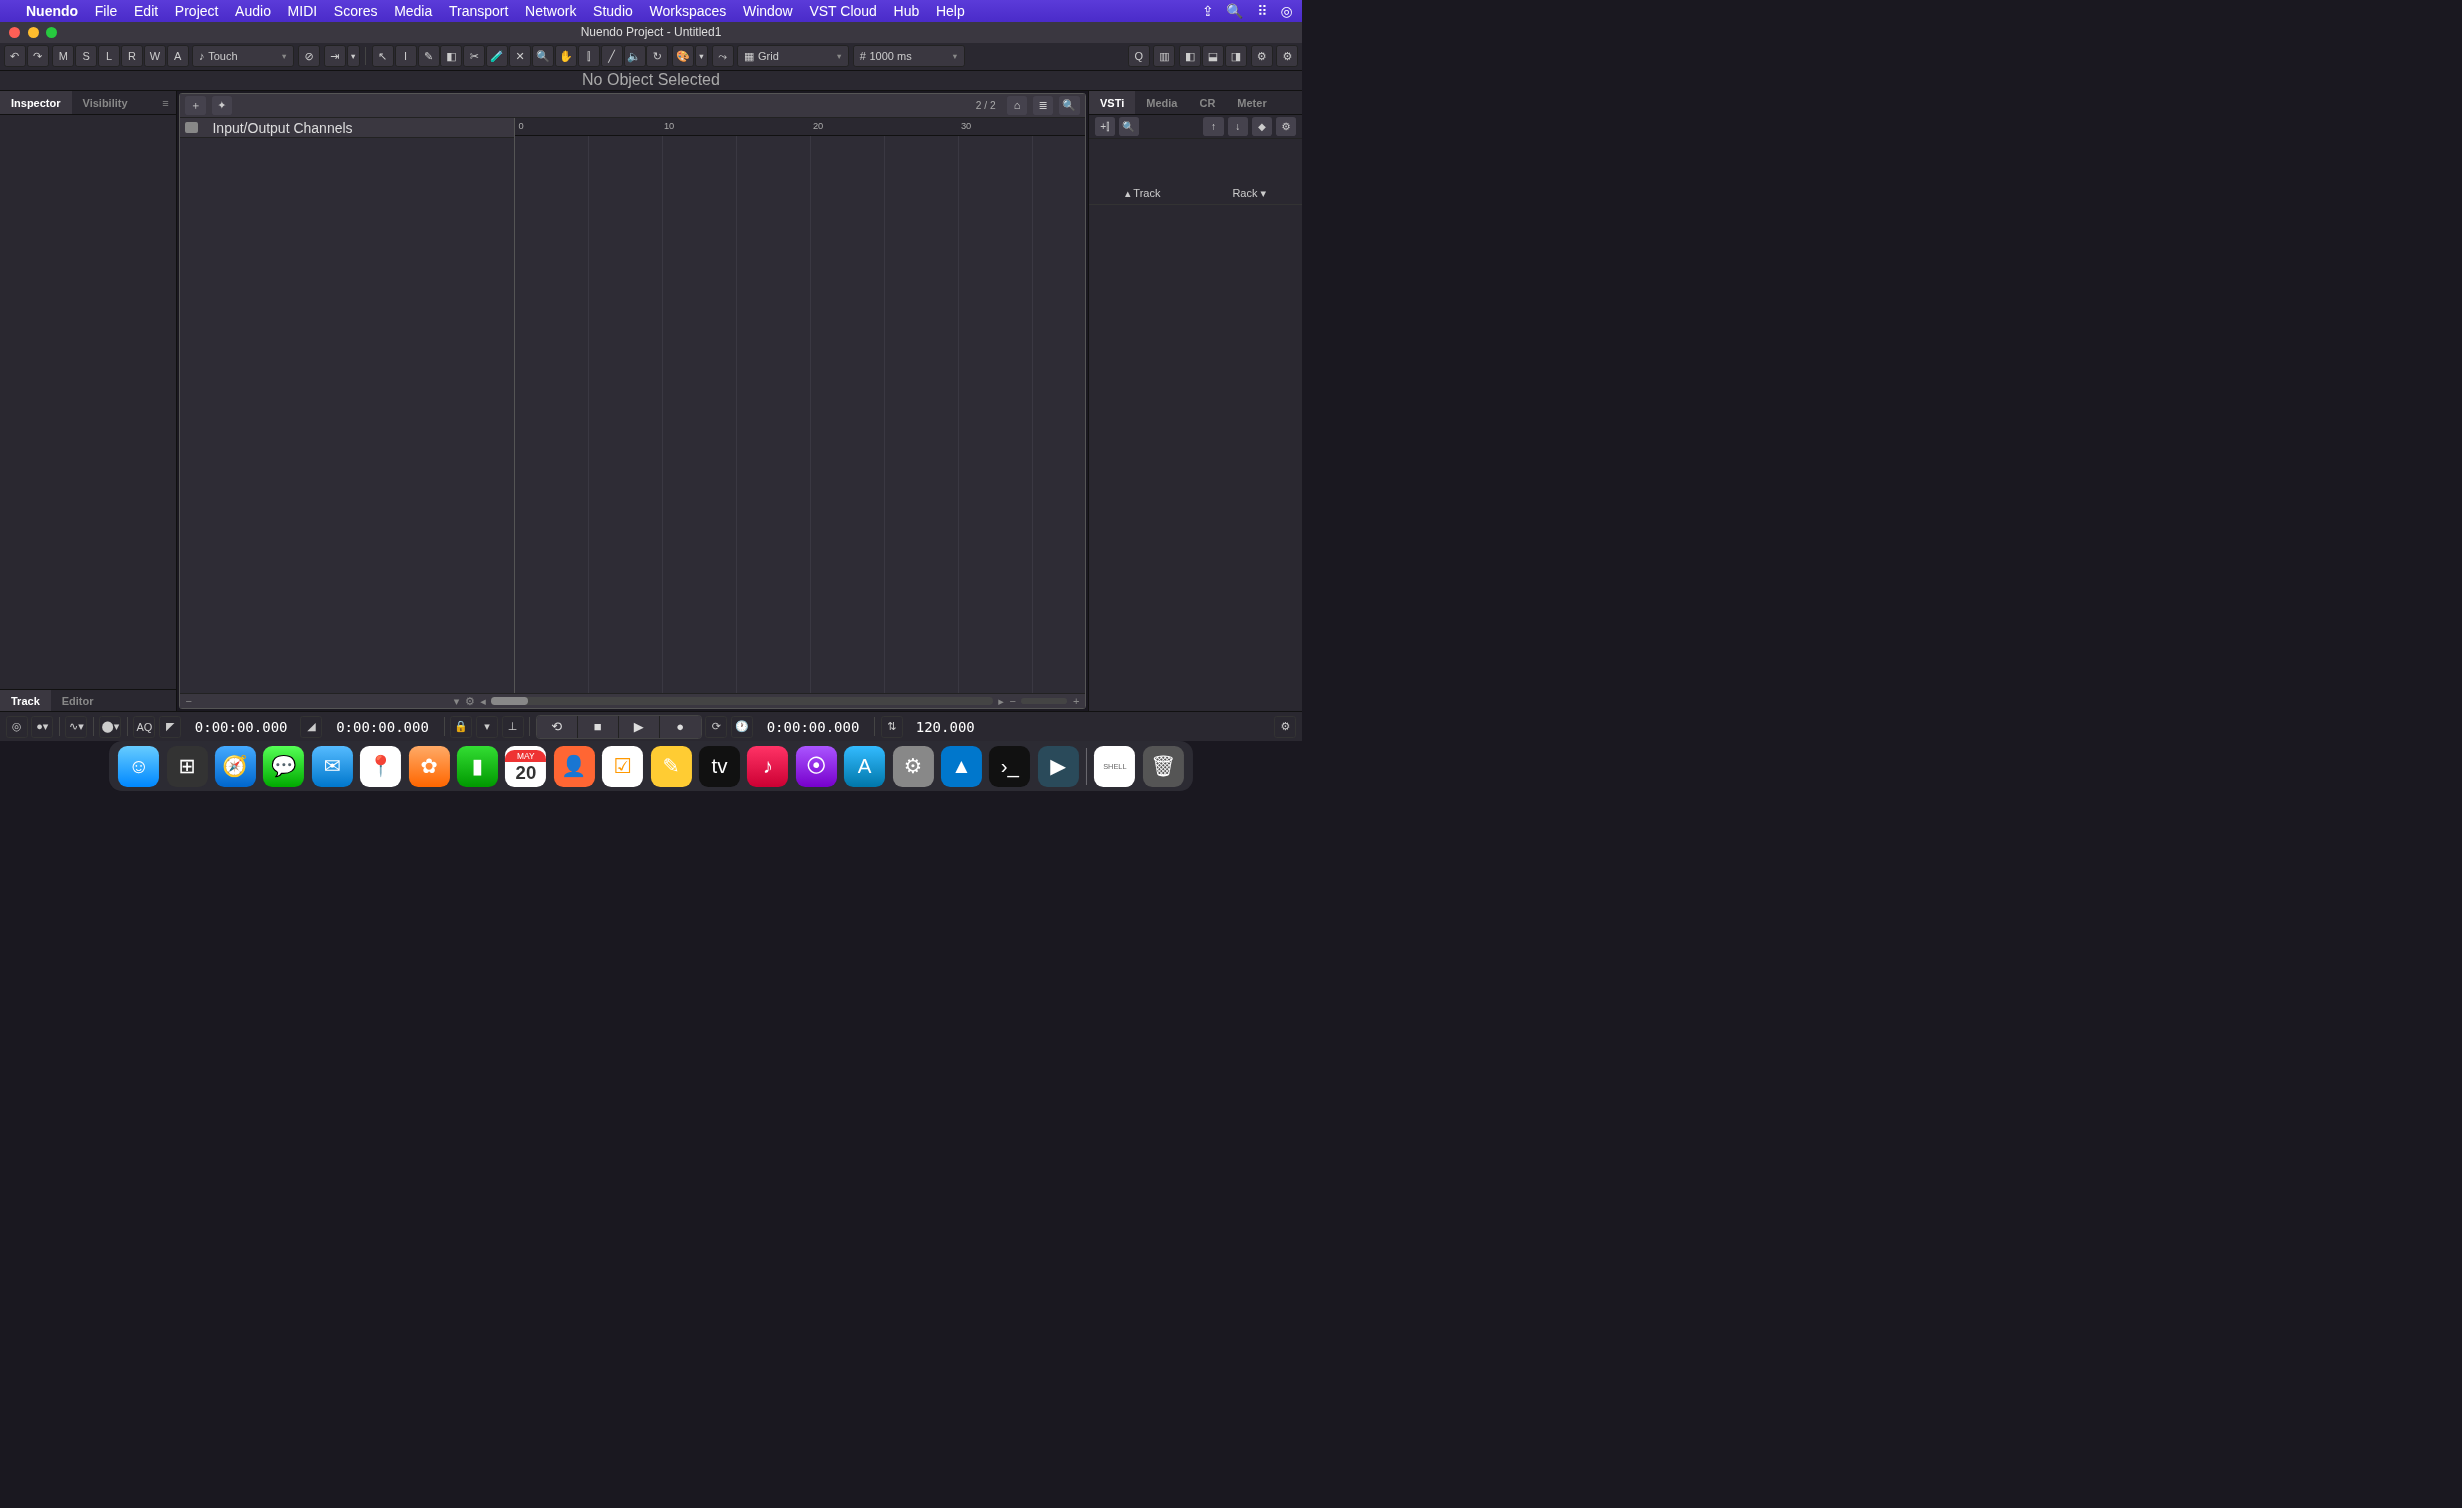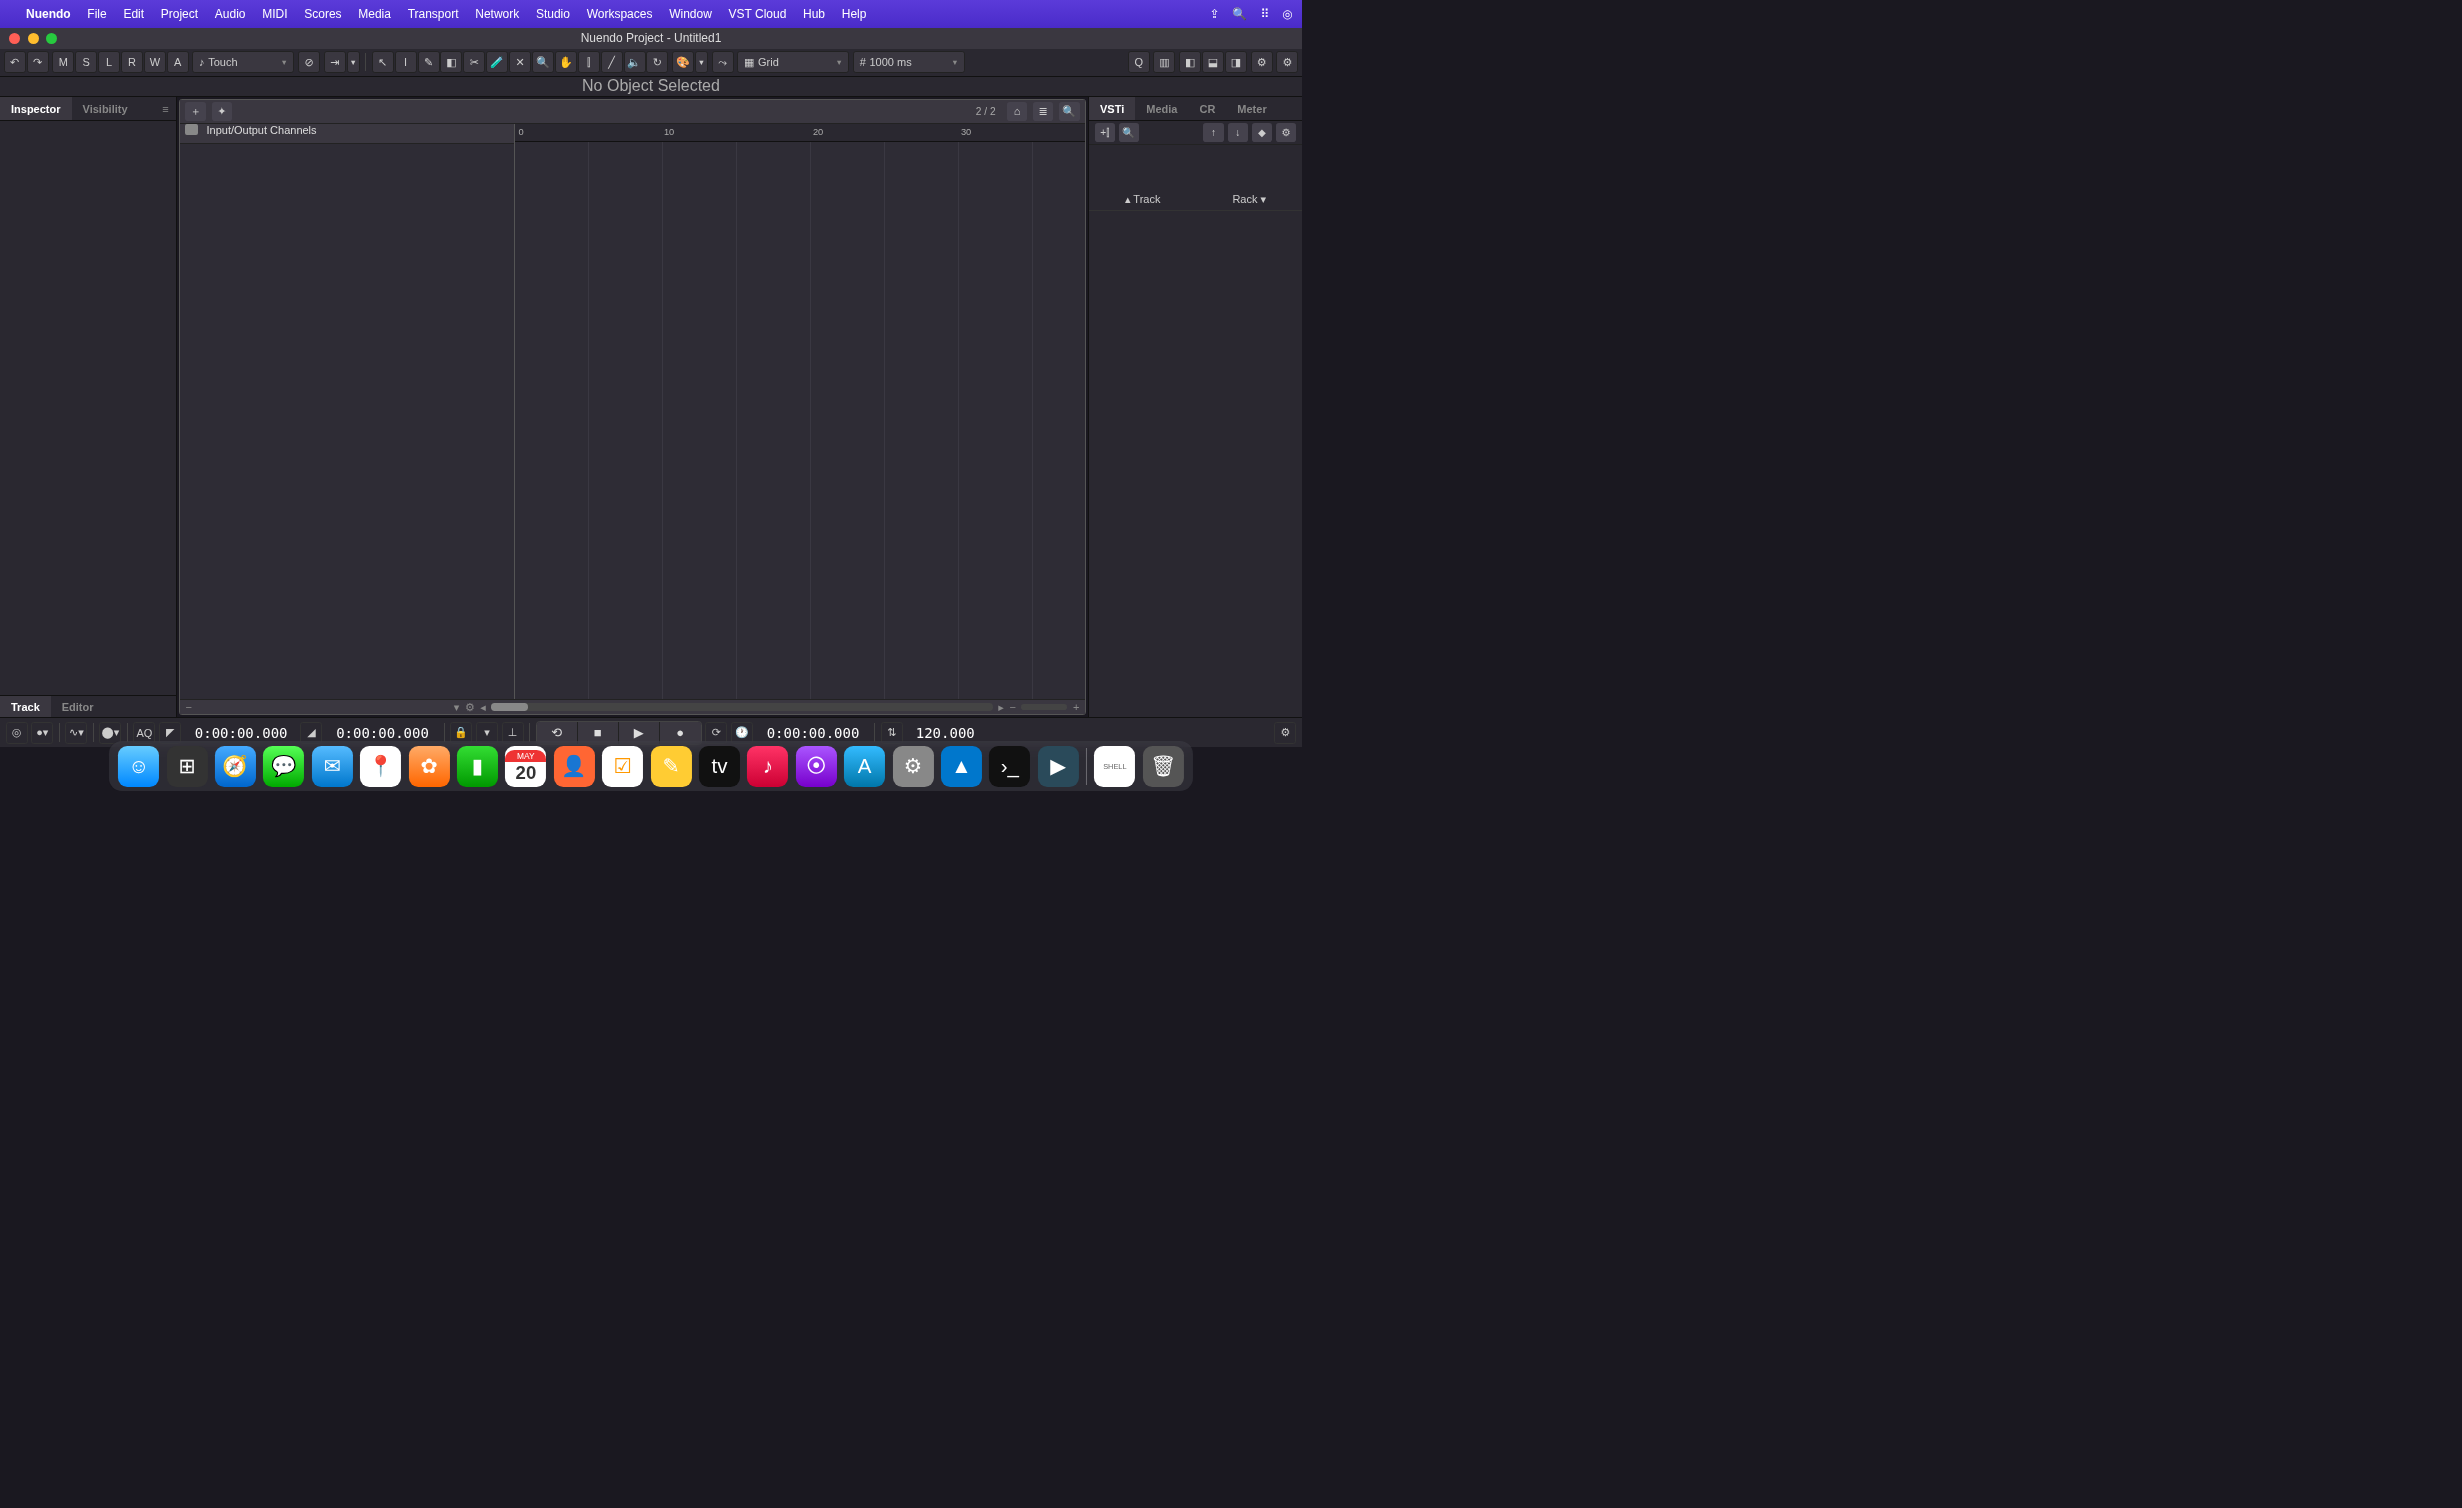--- a/index.html
+++ b/index.html
@@ -1,19 +1,19 @@
 <!DOCTYPE html>
 <html style="font-size:15px"><head>
 <meta charset="utf-8">
 <style>
 * { margin:0; padding:0; box-sizing:border-box; font-family:-apple-system,Helvetica,Arial,sans-serif; user-select:none; }
 body { background:#1a1820; width:1302px; height:797px; overflow:hidden; position:relative; color:#ccc; font-size:11px; }
 
 
-.menubar { height:28px; background:linear-gradient(#5b3bd9,#4a2bc9); display:flex; align-items:center; padding:0 9.3px; gap:16.7px; color:#fff; font-size:12px; }
+.menubar { height:22px; background:linear-gradient(#5b3bd9,#4a2bc9); display:flex; align-items:center; padding:0 9.3px; gap:16.7px; color:#fff; font-size:14px; }
 .menubar .apple { font-size:14px; }
 .menubar .right { margin-left:auto; display:flex; gap:13px; align-items:center; }
 .menubar span { cursor:default; }
 
 
 .titlebar { height:20.5px; background:#3a3740; display:flex; align-items:center; position:relative; }
 .traffic { display:flex; gap:7.4px; padding-left:9.3px; }
 .traffic div { width:11px; height:11px; border-radius:50%; }
 .tl-red{background:#ff5f56;} .tl-yel{background:#ffbd2e;} .tl-grn{background:#27c93f;}
 .titlebar .title { position:absolute; left:50%; transform:translateX(-50%); color:#ddd; font-size:12px; }
@@ -41,21 +41,21 @@
 .tabs .menu { margin-left:auto; padding:0 7.4px; color:#888; cursor:pointer; }
 
 
 .midhdr { height:24px; background:#3a3740; display:flex; align-items:center; padding:0 5.6px; gap:5.6px; border-bottom:0.9px solid #222; }
 .midhdr .sm { width:20.5px; height:18.6px; background:#45424d; border-radius:2.8px; display:flex; align-items:center; justify-content:center; color:#ccc; font-size:11px; cursor:pointer; }
 .midhdr .cnt { margin-left:auto; color:#aaa; font-size:10.2px; padding-right:5.6px; }
 
 
 .midsplit { flex:1; display:flex; overflow:hidden; }
 .tracklist { width:335px; background:#2e2c35; border-right:1.9px solid #555; }
-.trackrow { height:20.5px; background:#3a3740; border-bottom:0.9px solid #222; display:flex; padding:0 5.6px; gap:8px; color:#ddd; font-size:11px; }
+.trackrow { height:20.5px; background:#3a3740; border-bottom:0.9px solid #222; display:flex; align-items:center; padding:0 5.6px; gap:14px; color:#ddd; font-size:14px; }
 .trackrow .folder { width:13px; height:11px; background:#888; border-radius:1.9px; }
 .timeline { flex:1; position:relative; background:repeating-linear-gradient(90deg,#2e2c35 0,#2e2c35 73px,#3a3842 73px,#3a3842 74px); }
 .ruler { height:18.6px; background:#2a2830; border-bottom:0.9px solid #111; position:relative; color:#aaa; font-size:9.3px; }
 .ruler span { position:absolute; top:2.8px; }
 .midftr { height:15px; background:#3a3740; border-top:0.9px solid #222; display:flex; align-items:center; padding:0 5.6px; gap:5.6px; }
 .midftr .sm { color:#888; font-size:11px; cursor:pointer; }
 
 
 .rightbar { height:24px; display:flex; align-items:center; gap:3.7px; padding:0 5.6px; border-bottom:0.9px solid #222; }
 .rightbar .sm { width:20.5px; height:18.6px; background:#45424d; border-radius:2.8px; display:flex; align-items:center; justify-content:center; color:#ccc; font-size:10.2px; cursor:pointer; }

